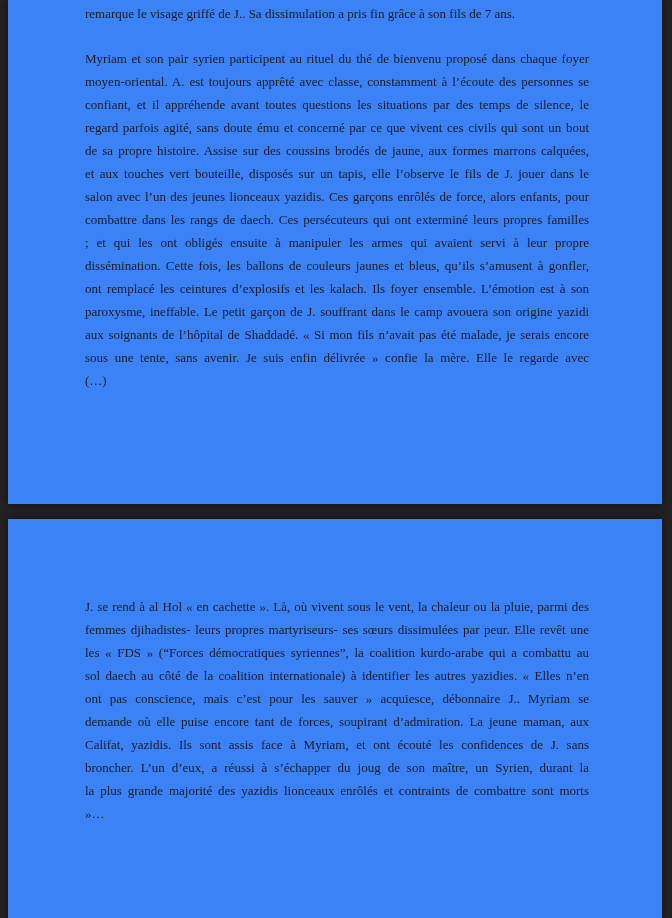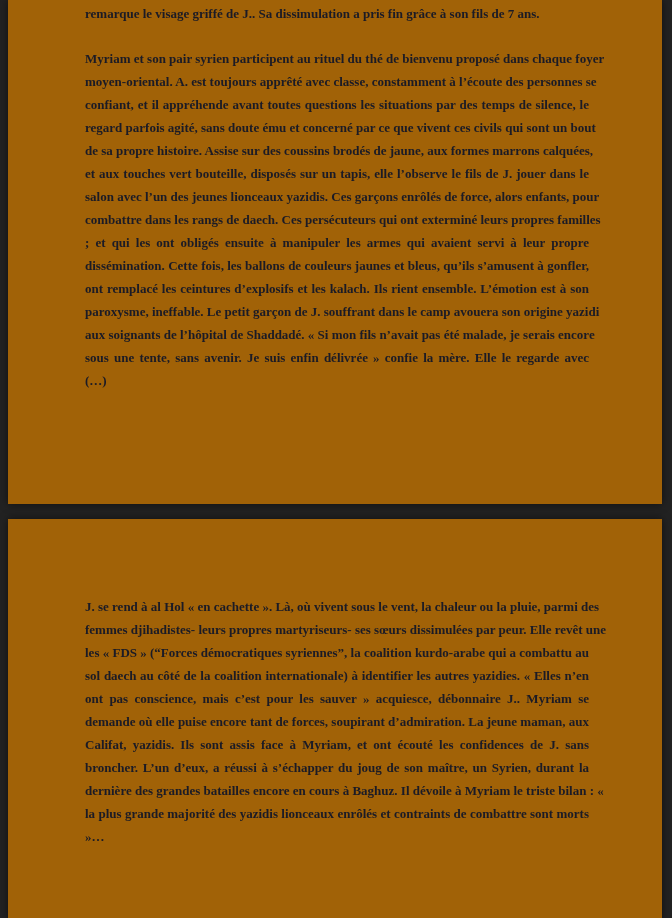--- a/index.html
+++ b/index.html
@@ -16,24 +16,23 @@
   .viewer {
     position: relative;
     width: 672px;
     height: 918px;
     overflow: hidden;
   }
   .page {
     position: absolute;
     left: 8px;
     width: 654px;
-    background: #a16207;
+    background: #3b82f6;
     box-shadow: 0 0 8px rgba(0,0,0,0.55);
     overflow: hidden;
-    font-weight: bold;
   }
   .page.page1 { top: 0; height: 504px; }
   .page.page2 { top: 519px; height: 401px; }
   .page-inner {
     padding-left: 77px;
     padding-right: 73px;
     color: #1b1b26;
     font-size: 13px;
     line-height: 23px;
   }
@@ -63,40 +62,39 @@
           <div class="line">Myriam et son pair syrien participent au rituel du thé de bienvenu proposé dans chaque foyer</div>
           <div class="line">moyen-oriental. A. est toujours apprêté avec classe, constamment à l’écoute des personnes se</div>
           <div class="line">confiant, et il appréhende avant toutes questions les situations par des temps de silence, le</div>
           <div class="line">regard parfois agité, sans doute ému et concerné par ce que vivent ces civils qui sont un bout</div>
           <div class="line">de sa propre histoire. Assise sur des coussins brodés de jaune, aux formes marrons calquées,</div>
           <div class="line">et aux touches vert bouteille, disposés sur un tapis, elle l’observe le fils de J. jouer dans le</div>
           <div class="line">salon avec l’un des jeunes lionceaux yazidis. Ces garçons enrôlés de force, alors enfants, pour</div>
           <div class="line">combattre dans les rangs de daech. Ces persécuteurs qui ont exterminé leurs propres familles</div>
           <div class="line">; et qui les ont obligés ensuite à manipuler les armes qui avaient servi à leur propre</div>
           <div class="line">dissémination. Cette fois, les ballons de couleurs jaunes et bleus, qu’ils s’amusent à gonfler,</div>
-          <div class="line">ont remplacé les ceintures d’explosifs et les kalach. Ils rient ensemble. L’émotion est à son</div>
+          <div class="line">ont remplacé les ceintures d’explosifs et les kalach. Ils foyer ensemble. L’émotion est à son</div>
           <div class="line">paroxysme, ineffable. Le petit garçon de J. souffrant dans le camp avouera son origine yazidi</div>
           <div class="line">aux soignants de l’hôpital de Shaddadé. « Si mon fils n’avait pas été malade, je serais encore</div>
           <div class="line">sous une tente, sans avenir. Je suis enfin délivrée » confie la mère. Elle le regarde avec</div>
         </div>
         <div class="para">
           <div class="line last">(…)</div>
         </div>
       </div>
   </div>
   <div class="page page2">
     <div class="page-inner">
         <div class="para">
           <div class="line">J. se rend à al Hol « en cachette ». Là, où vivent sous le vent, la chaleur ou la pluie, parmi des</div>
           <div class="line">femmes djihadistes- leurs propres martyriseurs- ses sœurs dissimulées par peur. Elle revêt une</div>
           <div class="line">les « FDS » (“Forces démocratiques syriennes”, la coalition kurdo-arabe qui a combattu au</div>
           <div class="line">sol daech au côté de la coalition internationale) à identifier les autres yazidies. « Elles n’en</div>
           <div class="line">ont pas conscience, mais c’est pour les sauver » acquiesce, débonnaire J.. Myriam se</div>
           <div class="line">demande où elle puise encore tant de forces, soupirant d’admiration. La jeune maman, aux</div>
           <div class="line">Califat, yazidis. Ils sont assis face à Myriam, et ont écouté les confidences de J. sans</div>
           <div class="line">broncher. L’un d’eux, a réussi à s’échapper du joug de son maître, un Syrien, durant la</div>
-          <div class="line">dernière des grandes batailles encore en cours à Baghuz. Il dévoile à Myriam le triste bilan : «</div>
           <div class="line">la plus grande majorité des yazidis lionceaux enrôlés et contraints de combattre sont morts</div>
           <div class="line last">»…</div>
         </div>
       </div>
   </div>
 </div>
 
 </body></html>

